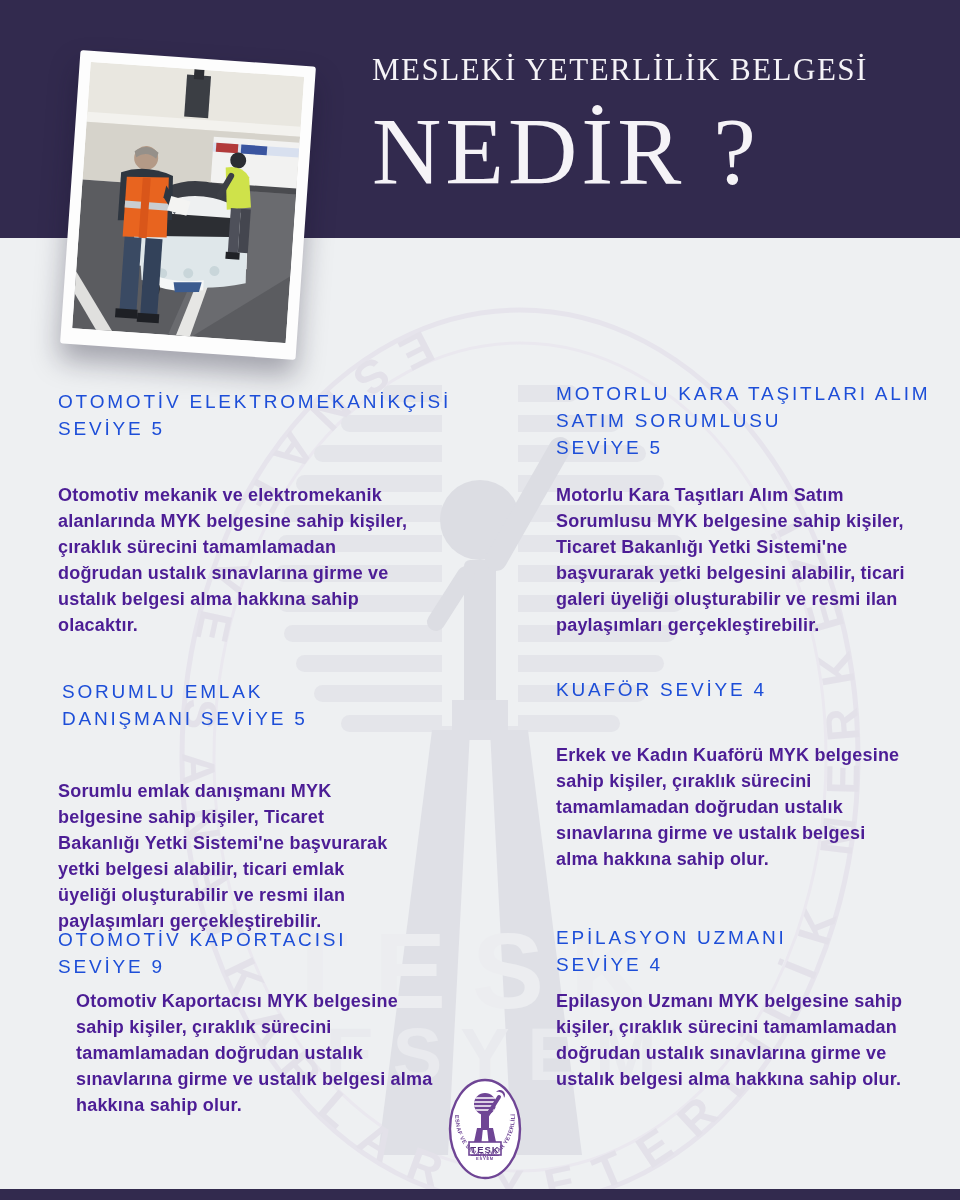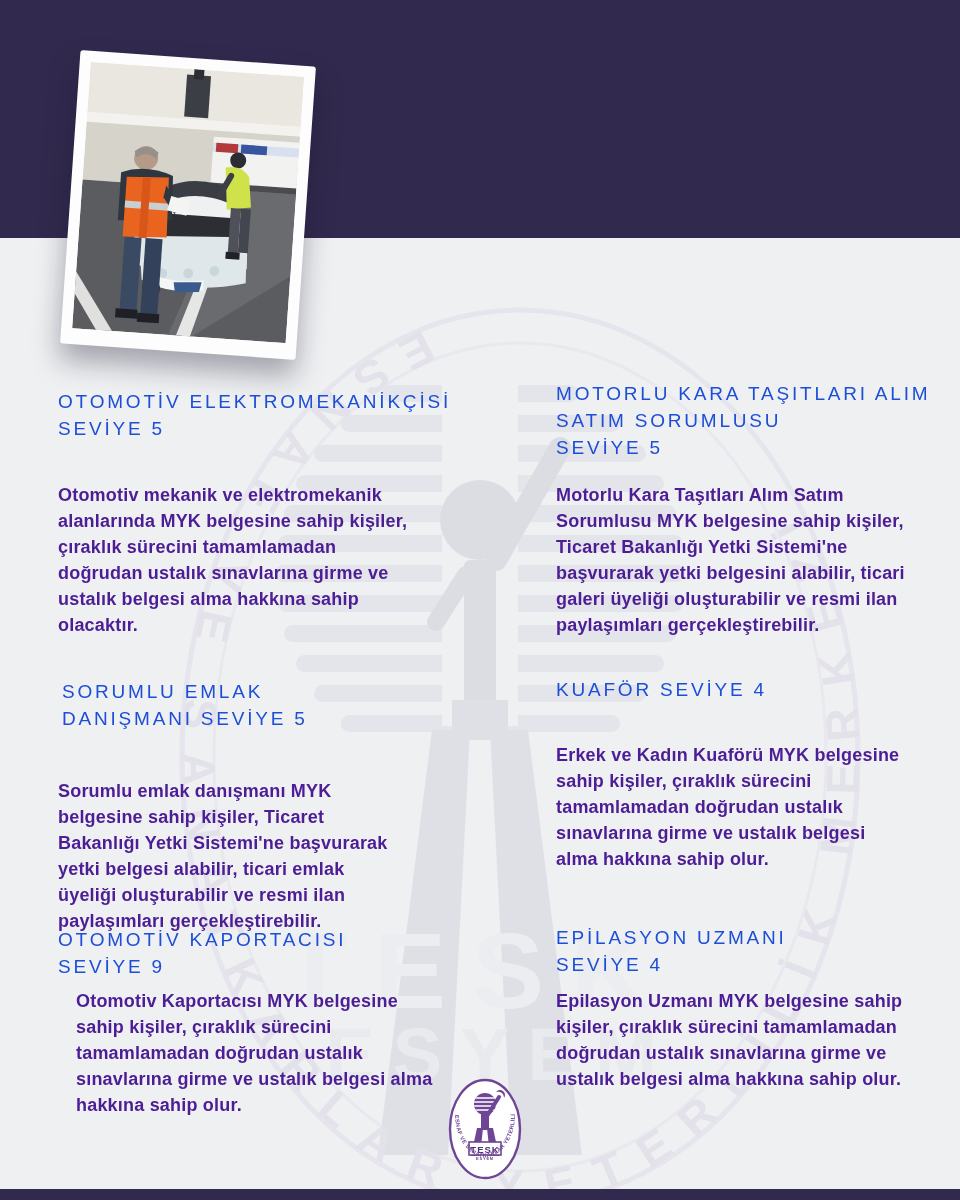--- a/index.html
+++ b/index.html
@@ -76,20 +76,24 @@
       <polygon points="490,730 528,730 582,1155 512,1155" fill="#dfe0e6"></polygon>
     </g>
     <text x="478" y="1008" text-anchor="middle" font-family="Liberation Sans, sans-serif" font-weight="bold" font-size="108" letter-spacing="26" fill="#ecedf0">TESK</text>
     <text x="500" y="1080" text-anchor="middle" font-family="Liberation Sans, sans-serif" font-weight="bold" font-size="74" letter-spacing="18" fill="#e9eaee">ESYEM</text>
     <text font-family="Liberation Sans, sans-serif" font-weight="bold" font-size="46" letter-spacing="24" fill="#e3e1e9">
       <textPath href="#wm-ring-path" startOffset="4%">ESNAF VE SANATKARLAR YETERLİLİK MERKEZİ</textPath>
     </text>
   </svg>
 
   <div class="header-band"></div>
+  <div class="title-block">
+    <div class="title-small">MESLEKİ YETERLİLİK BELGESİ</div>
+    <div class="title-large">NEDİR ?</div>
+  </div>
 
   <div class="polaroid">
     <svg viewBox="0 0 214 267" xmlns="http://www.w3.org/2000/svg" aria-hidden="true">
 
       <rect x="0" y="0" width="214" height="62" fill="#e9e7e0"></rect>
       <rect x="0" y="50" width="214" height="10" fill="#f3f2ee"></rect>
       <rect x="0" y="60" width="214" height="58" fill="#d6d3cb"></rect>
 
       <rect x="97" y="6" width="24" height="42" fill="#3b3e44"></rect>
       <rect x="104" y="0" width="10" height="10" fill="#2c2e33"></rect>

